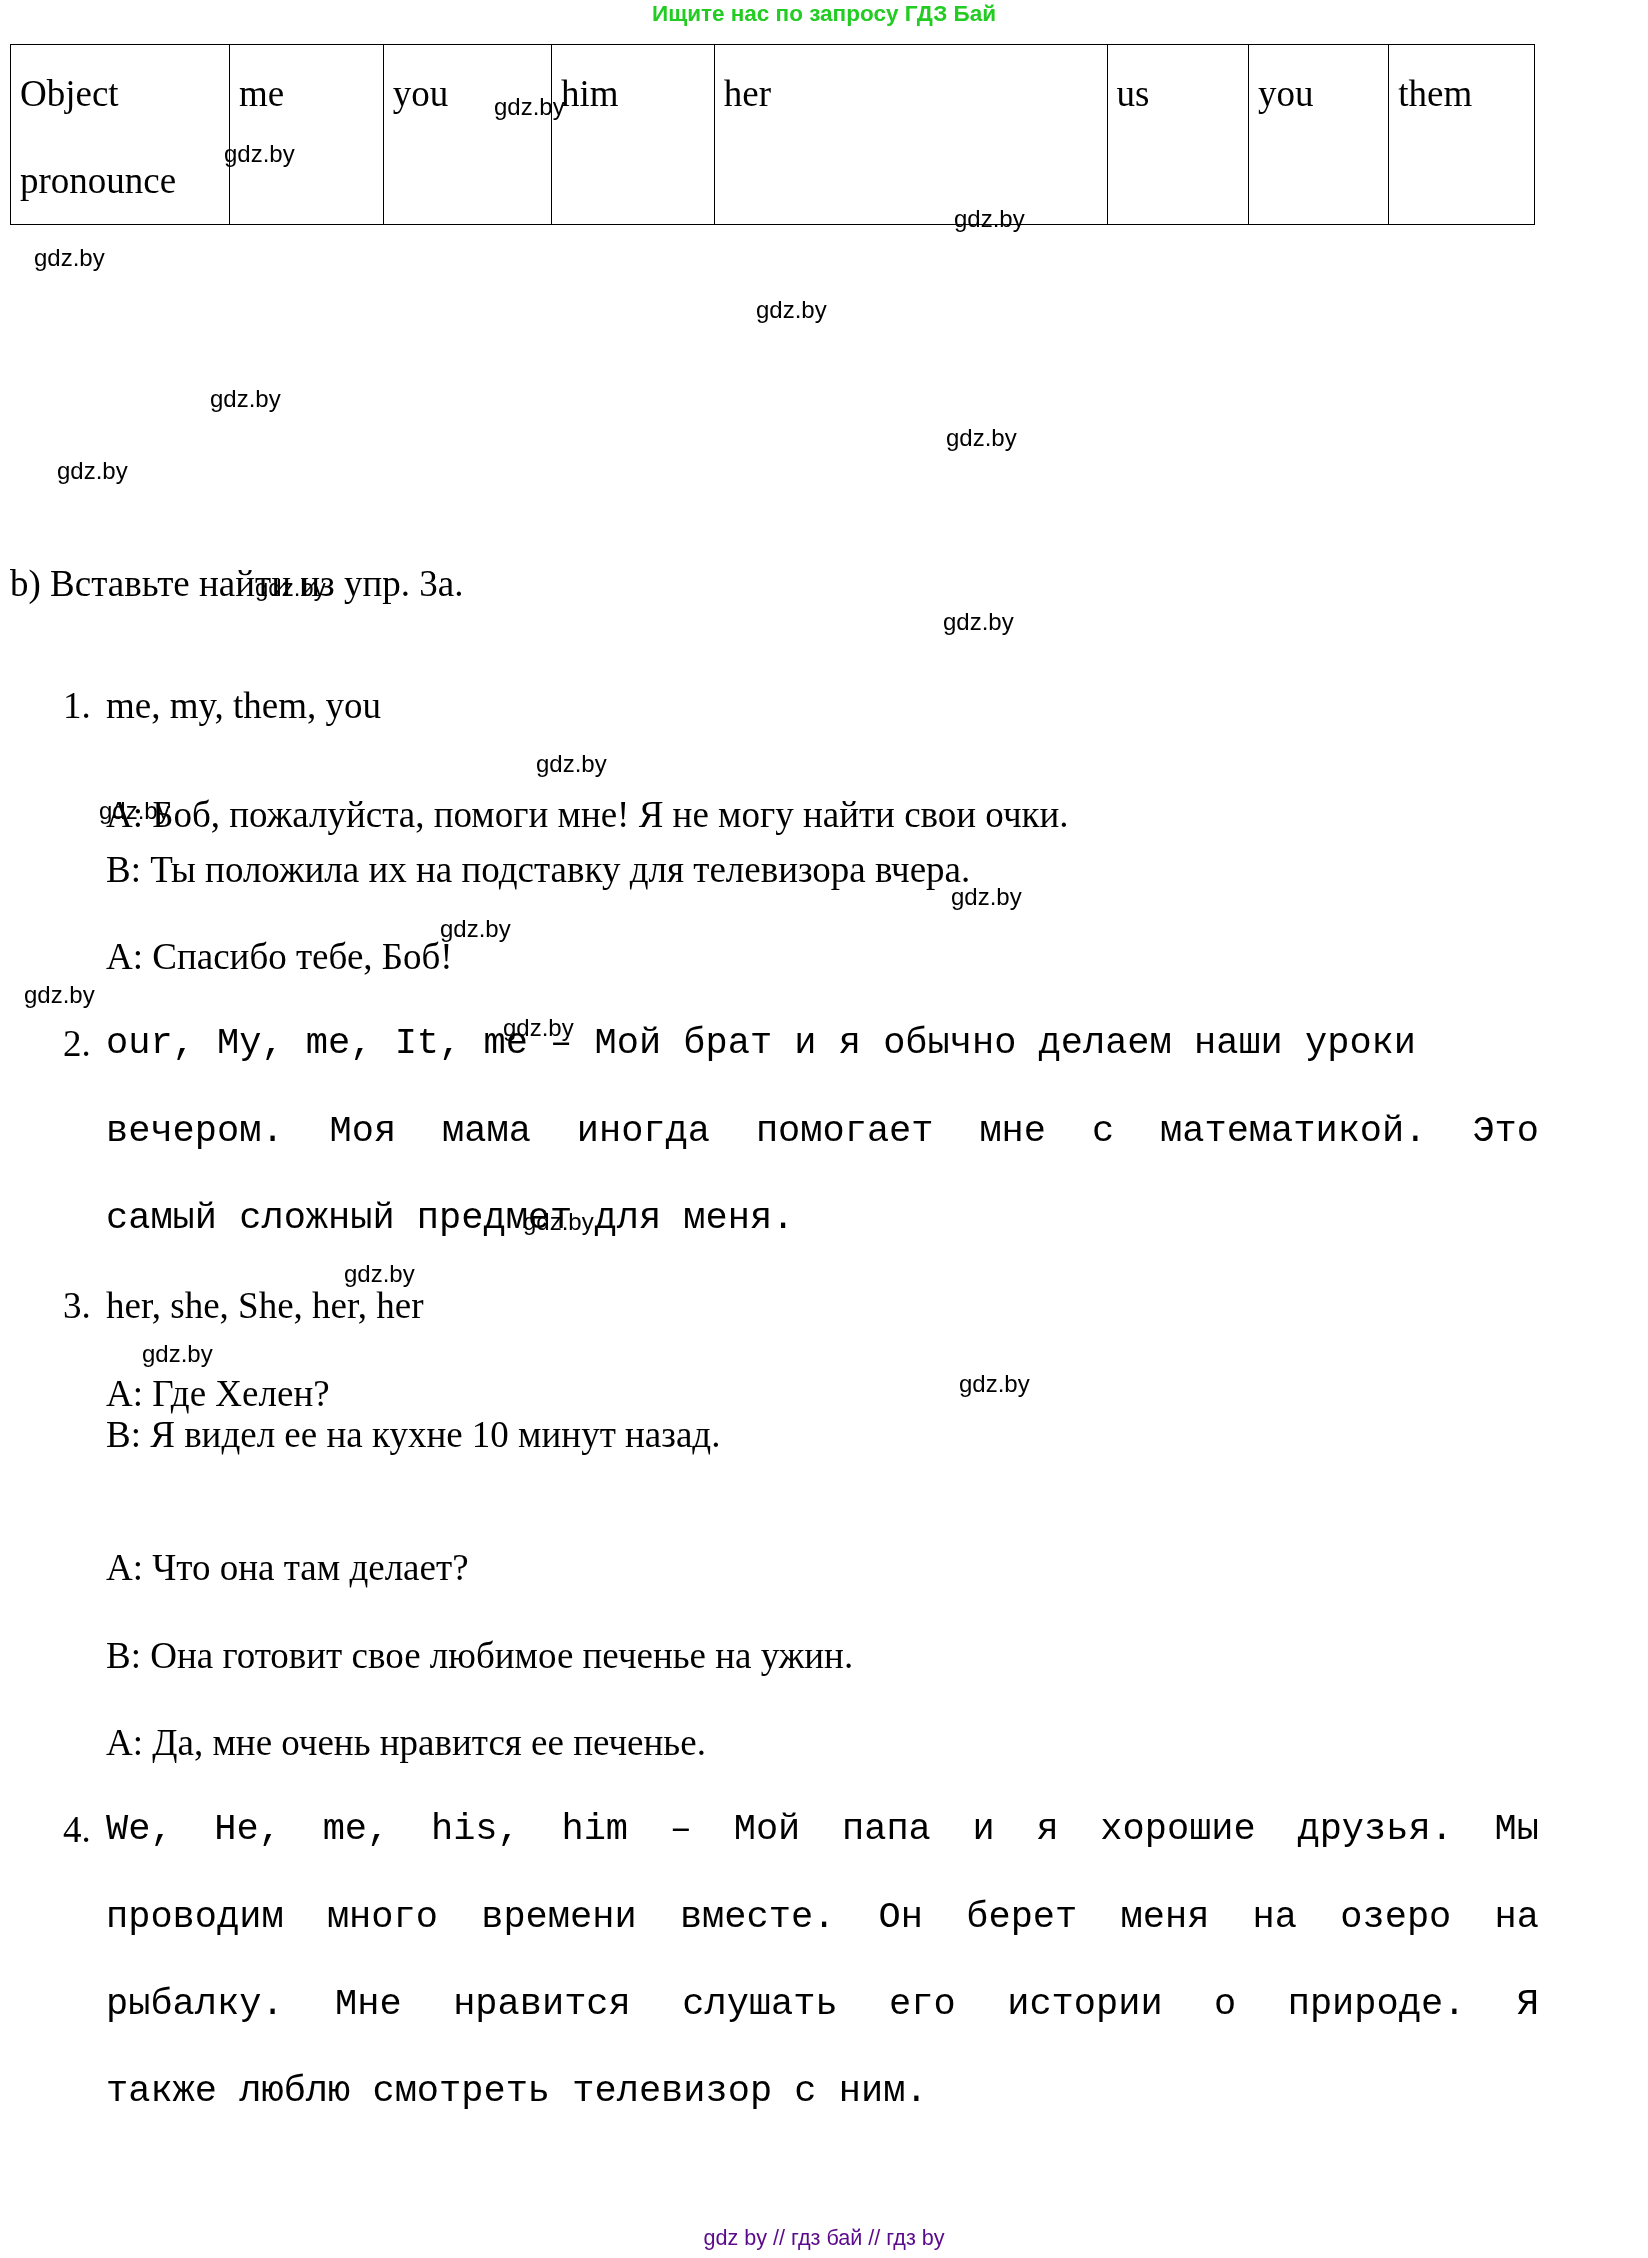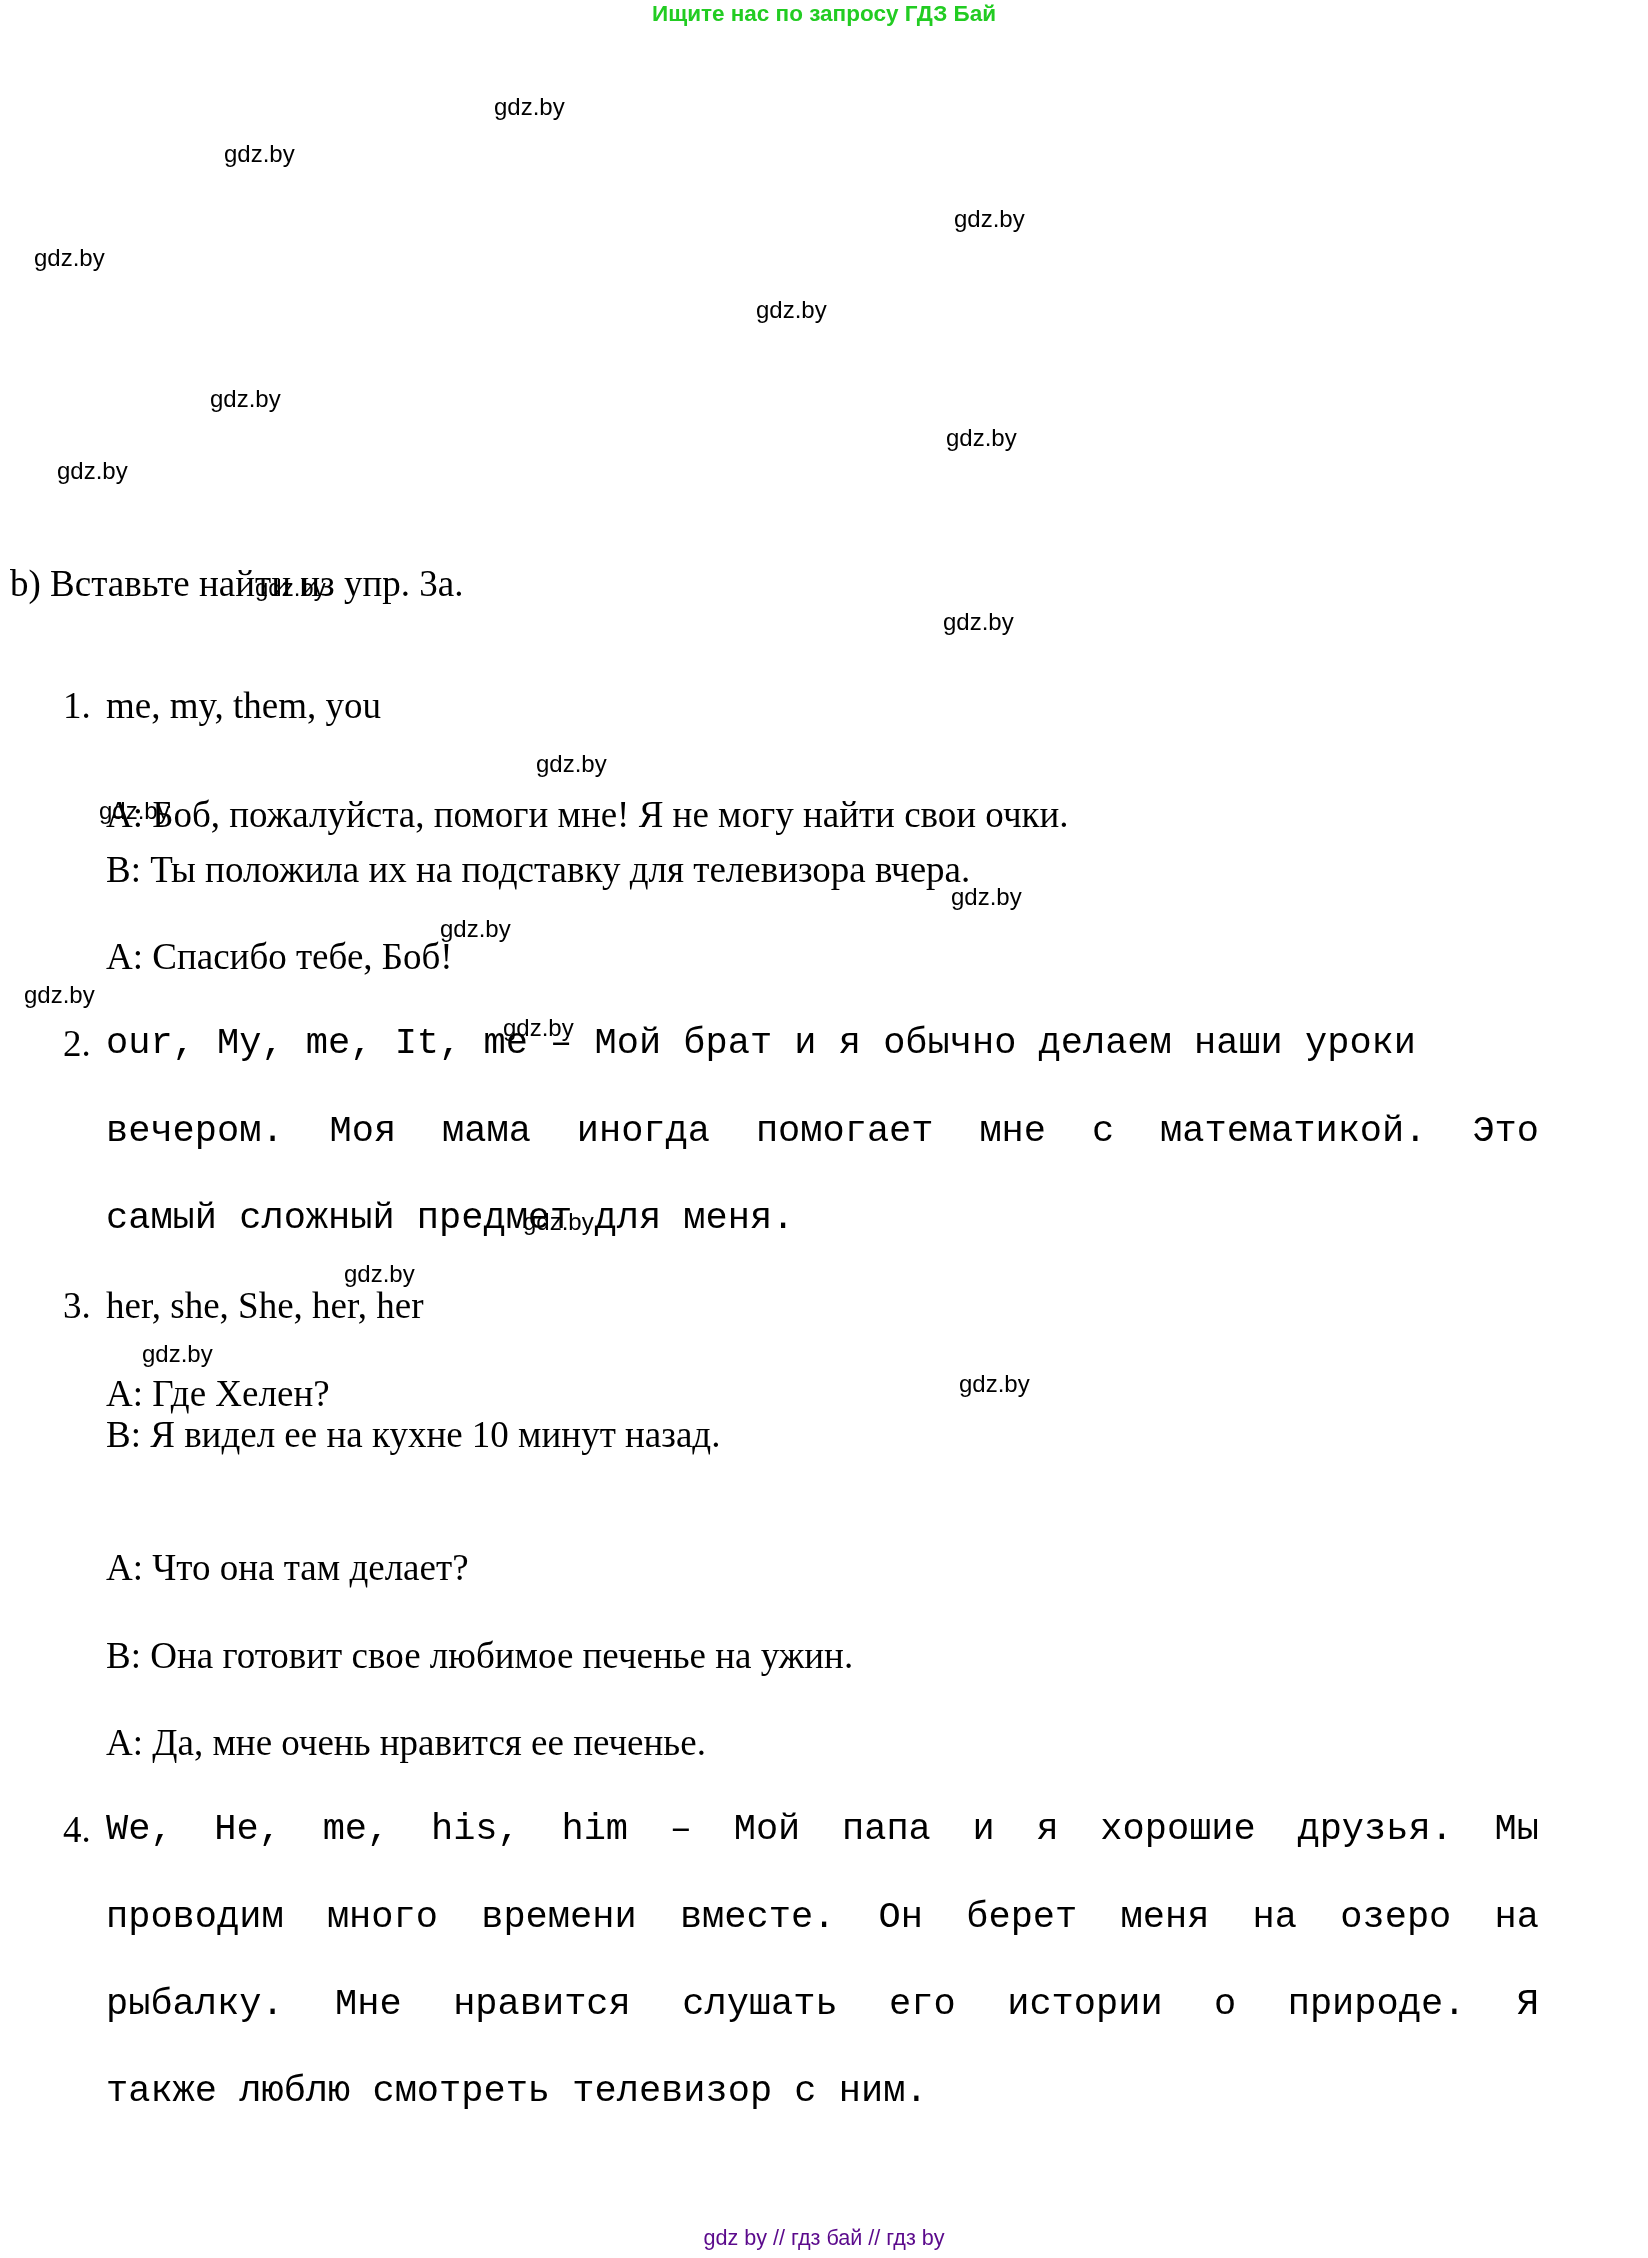--- a/index.html
+++ b/index.html
@@ -110,20 +110,33 @@
     white-space: nowrap;
   }
 </style>
 </head>
 <body>
 
 <div class="banner">Ищите нас по запросу ГДЗ Бай</div>
 
 <table class="ptable">
   <tbody>
+    <tr>
+      <td class="lbl">
+        <span class="lbl-wrap">Object</span>
+        <span class="lbl-wrap">pronounce</span>
+      </td>
+      <td class="c1">me</td>
+      <td class="c2">you</td>
+      <td class="c3">him</td>
+      <td class="c4">her</td>
+      <td class="c5">us</td>
+      <td class="c6">you</td>
+      <td class="c7">them</td>
+    </tr>
   </tbody>
 </table>
 
 <div class="line" style="left:10px; top:562px;">b) Вставьте найти из упр. 3a.</div>
 
 <div class="numlabel" style="left:63px; top:684px;">1.</div>
 <div class="line" style="left:106px; top:684px;">me, my, them, you</div>
 <div class="line" style="left:106px; top:761px;margin-top:32px;">A: Боб, пожалуйста, помоги мне! Я не могу найти свои очки.</div>
 <div class="line" style="left:106px; top:848px;">B: Ты положила их на подставку для телевизора вчера.</div>
 <div class="line" style="left:106px; top:935px;">A: Спасибо тебе, Боб!</div>

